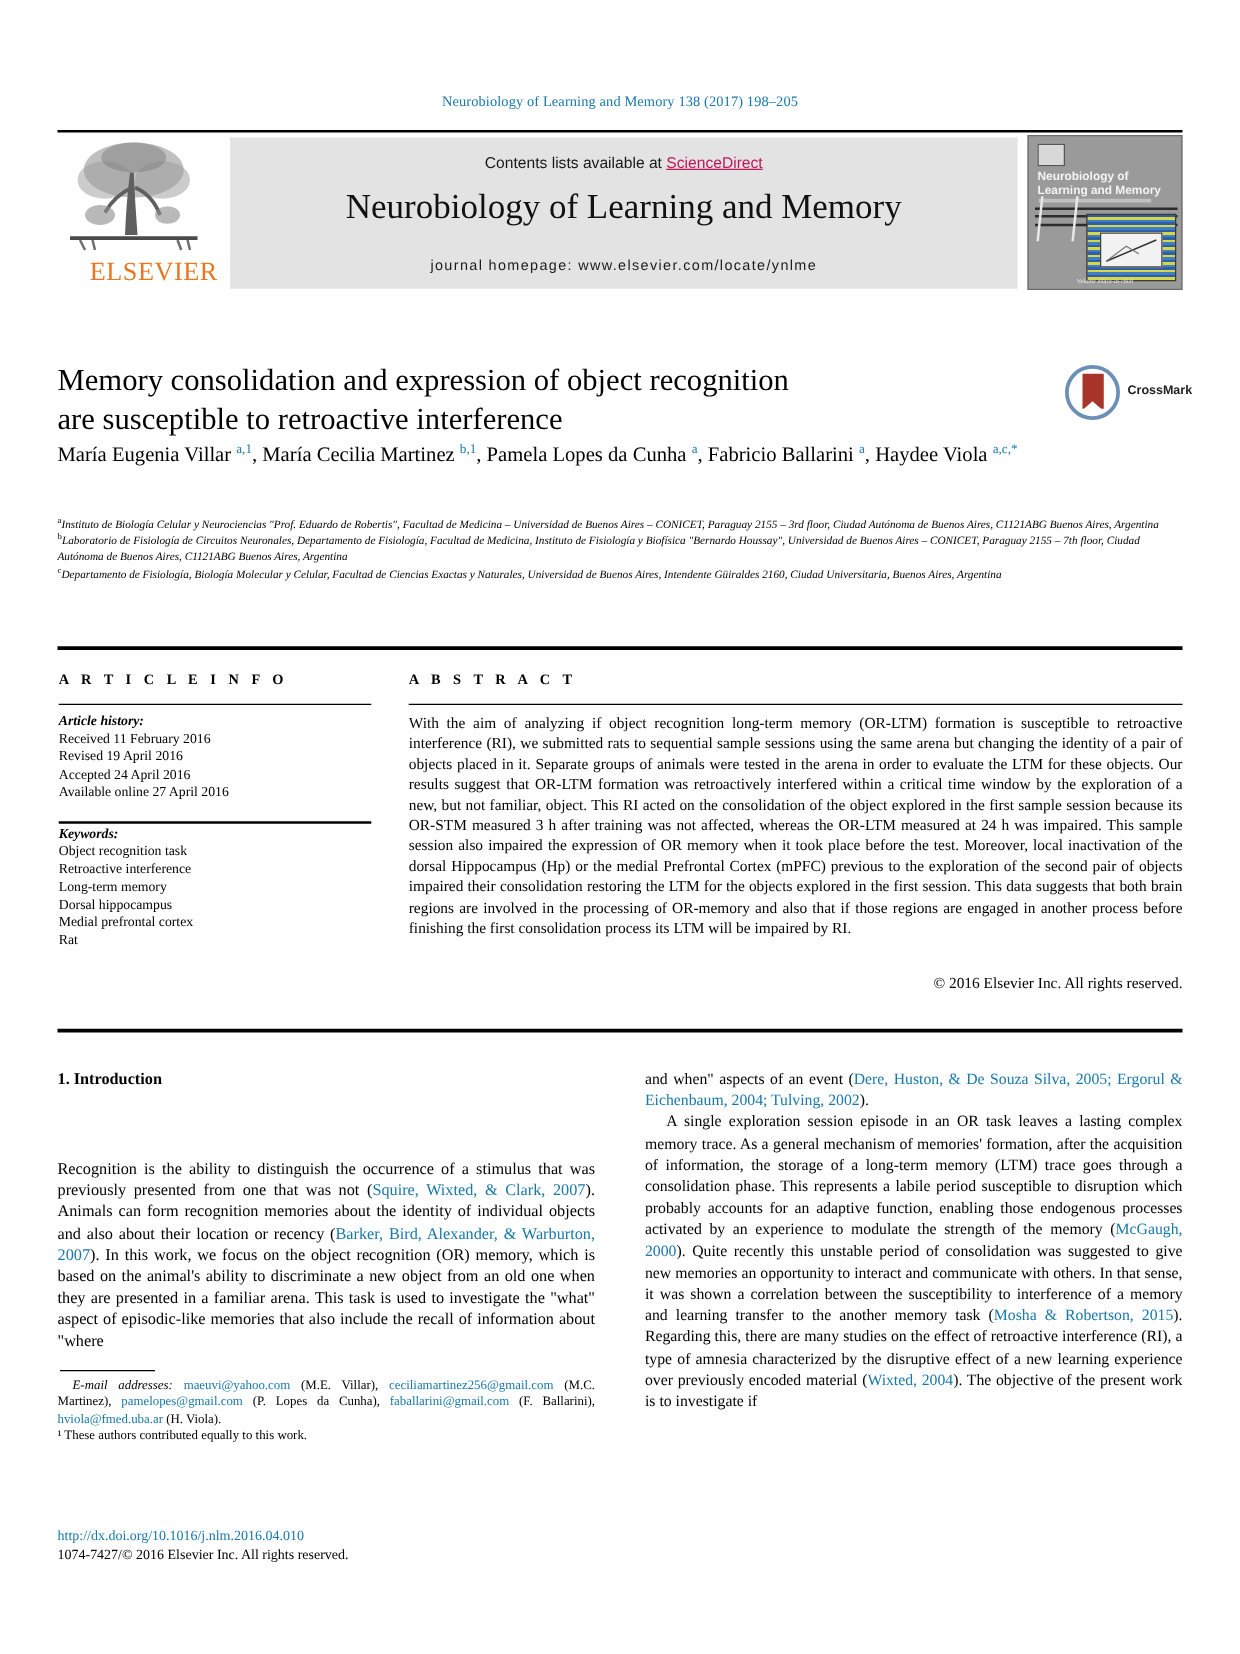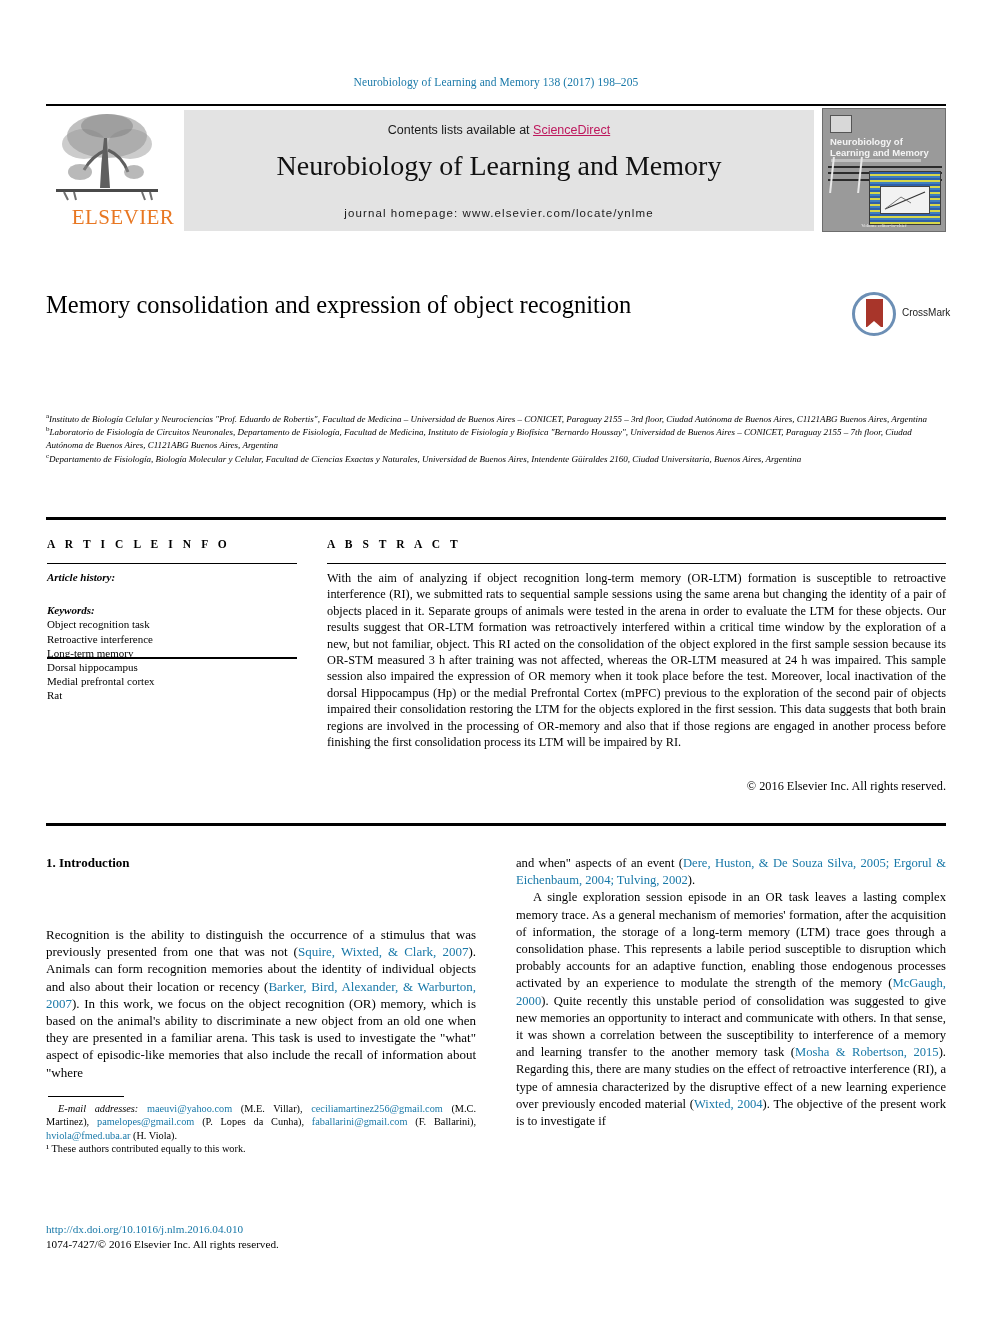--- a/index.html
+++ b/index.html
@@ -263,21 +263,21 @@
     border-left: 8.5px solid transparent;
     border-right: 8.5px solid transparent;
     border-bottom: 7px solid #ffffff;
   }
   .crossmark-label {
     position: absolute;
     top: 15px;
     left: 50px;
     font-family: "Liberation Sans", sans-serif;
     font-size: 10px;
-    font-weight: 400;
+    font-weight: 700;
     color: #222;
   }
 
   
   .authors {
     position: absolute;
     top: 352px;
     left: 46px;
     width: 790px;
     font-family: "Liberation Serif", serif;
@@ -491,48 +491,56 @@
             <path d="M4 22 L20 10 L30 16" stroke="#777" stroke-width="1" fill="none"></path>
           </svg>
         </div>
       </div>
       <div class="cover-foot">Volume editor-in-chief</div>
     </div>
   </div>
 
   <div class="title">
     <div>Memory consolidation and expression of object recognition</div>
+    <div>are susceptible to retroactive interference</div>
   </div>
 
   <div class="crossmark">
     <div class="crossmark-badge">
       <div class="crossmark-book"></div>
     </div>
     <div class="crossmark-label">CrossMark</div>
   </div>
 
+  <div class="authors"><span>María Eugenia Villar </span><sup>a,1</sup>, <span>María Cecilia Martinez </span><sup>b,1</sup>, <span>Pamela Lopes da Cunha </span><sup>a</sup>, <span>Fabricio Ballarini </span><sup>a</sup>, <span>Haydee Viola </span><sup>a,c,*</sup></div>
 
   <div class="affiliations">
       <div class="aff-row"><sup>a</sup><span>Instituto de Biología Celular y Neurociencias "Prof. Eduardo de Robertis", Facultad de Medicina – Universidad de Buenos Aires – CONICET, Paraguay 2155 – 3rd floor, Ciudad Autónoma de Buenos Aires, C1121ABG Buenos Aires, Argentina</span></div>
       <div class="aff-row"><sup>b</sup><span>Laboratorio de Fisiología de Circuitos Neuronales, Departamento de Fisiología, Facultad de Medicina, Instituto de Fisiología y Biofísica "Bernardo Houssay", Universidad de Buenos Aires – CONICET, Paraguay 2155 – 7th floor, Ciudad Autónoma de Buenos Aires, C1121ABG Buenos Aires, Argentina</span></div>
       <div class="aff-row"><sup>c</sup><span>Departamento de Fisiología, Biología Molecular y Celular, Facultad de Ciencias Exactas y Naturales, Universidad de Buenos Aires, Intendente Güiraldes 2160, Ciudad Universitaria, Buenos Aires, Argentina</span></div>
     </div>
 
   <div class="rule-thick" style="top:517px"></div>
 
   <div class="col-head" id="article-info-head">A R T I C L E  I N F O</div>
   <div class="col-head" id="abstract-head">A B S T R A C T</div>
 
   <div class="rule-thin" style="top:563px;left:47px;width:250px"></div>
   <div class="rule-thin" style="top:563px;left:327px;width:619px"></div>
   <div class="rule-thin" style="top:657px;left:47px;width:250px;height:2px;background:#000"></div>
 
   <div class="info-col">
     <div class="info-block">
       <div class="info-label">Article history:</div>
+      <div id="history-items">
+          <div>Received 11 February 2016</div>
+          <div>Revised 19 April 2016</div>
+          <div>Accepted 24 April 2016</div>
+          <div>Available online 27 April 2016</div>
+        </div>
     </div>
     <div class="info-gap"></div>
     <div class="info-block">
       <div class="info-label">Keywords:</div>
       <div id="keyword-items">
           <div>Object recognition task</div>
           <div>Retroactive interference</div>
           <div>Long-term memory</div>
           <div>Dorsal hippocampus</div>
           <div>Medial prefrontal cortex</div>

